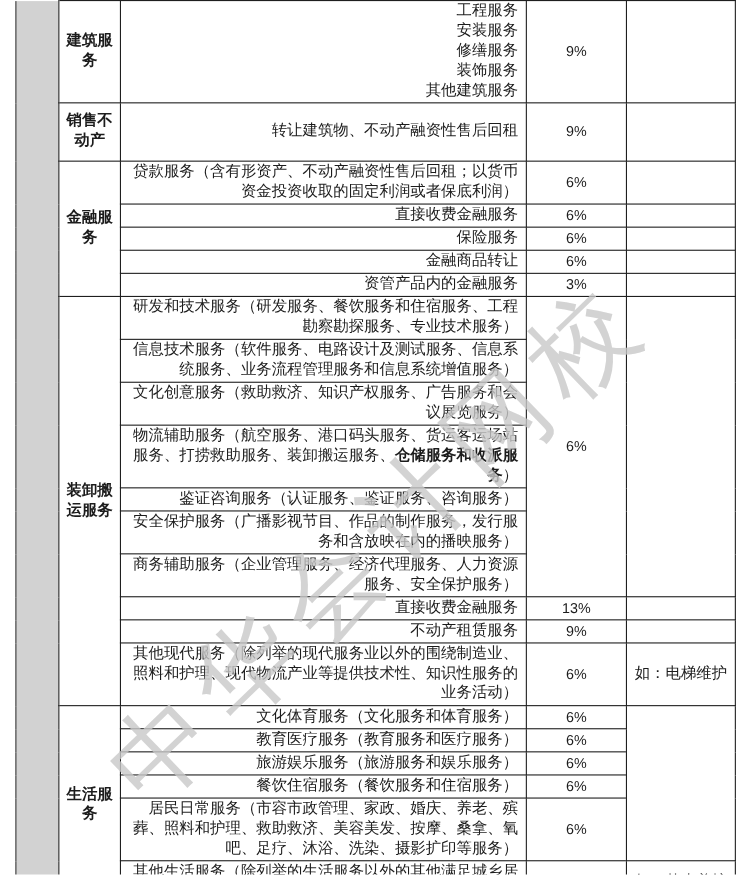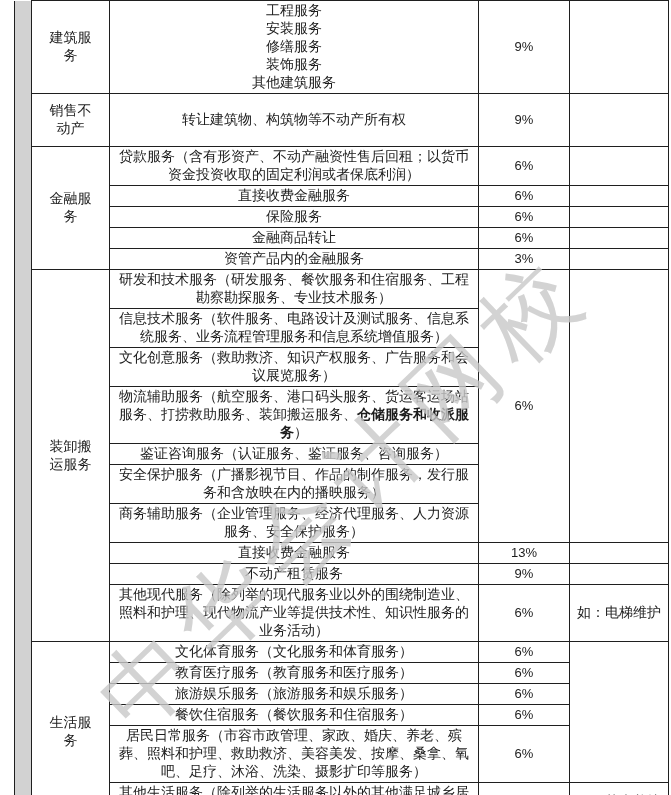--- a/index.html
+++ b/index.html
@@ -14,24 +14,24 @@
   }
   td{
     border:1px solid #1f1f1f;
     font-size:14px;line-height:18px;
     vertical-align:middle;
     overflow:hidden;
     padding:1px 4px;
   }
   td.graycell{background:#d2d2d2;border-top:none;}
   td.cat{
-    width:43px;text-align:center;font-weight:normal;
-    padding:0 17px;
+    width:43px;text-align:center;font-weight:bold;
+    padding:0 6px;
   }
-  td.desc{width:354px;text-align:center;padding:1px 7px;}
+  td.desc{width:354px;text-align:right;padding:1px 7px;}
   td.desc.preline{white-space:pre-line;}
   td.rate{width:82px;text-align:center;font-size:13px;font-family:"Liberation Sans","DejaVu Sans",sans-serif;}
   td.note{width:90px;text-align:center;font-size:14px;}
   .b{font-weight:bold;}
   .watermark{
     position:absolute;left:23px;top:433px;width:640px;height:120px;
     transform:rotate(-44deg);transform-origin:center center;
     font-size:92px;line-height:120px;letter-spacing:14px;
     color:#c9c9c9;opacity:.8;text-align:center;white-space:nowrap;
     font-family:"DejaVu Serif",serif;
@@ -54,21 +54,21 @@
 安装服务
 修缮服务
 装饰服务
 其他建筑服务</td>
     <td class="rate">9%</td>
     <td class="note"></td>
   </tr>
 
   <tr style="height:53px;">
     <td class="cat">销售不动产</td>
-    <td class="desc">转让建筑物、构筑物等不动产所有权</td>
+    <td class="desc">转让建筑物、不动产融资性售后回租</td>
     <td class="rate">9%</td>
     <td class="note"></td>
   </tr>
 
   <tr style="height:38px;">
     <td class="cat" rowspan="5">金融服务</td>
     <td class="desc">贷款服务（含有形资产、不动产融资性售后回租；以货币资金投资收取的固定利润或者保底利润）</td>
     <td class="rate">6%</td>
     <td class="note"></td>
   </tr>

